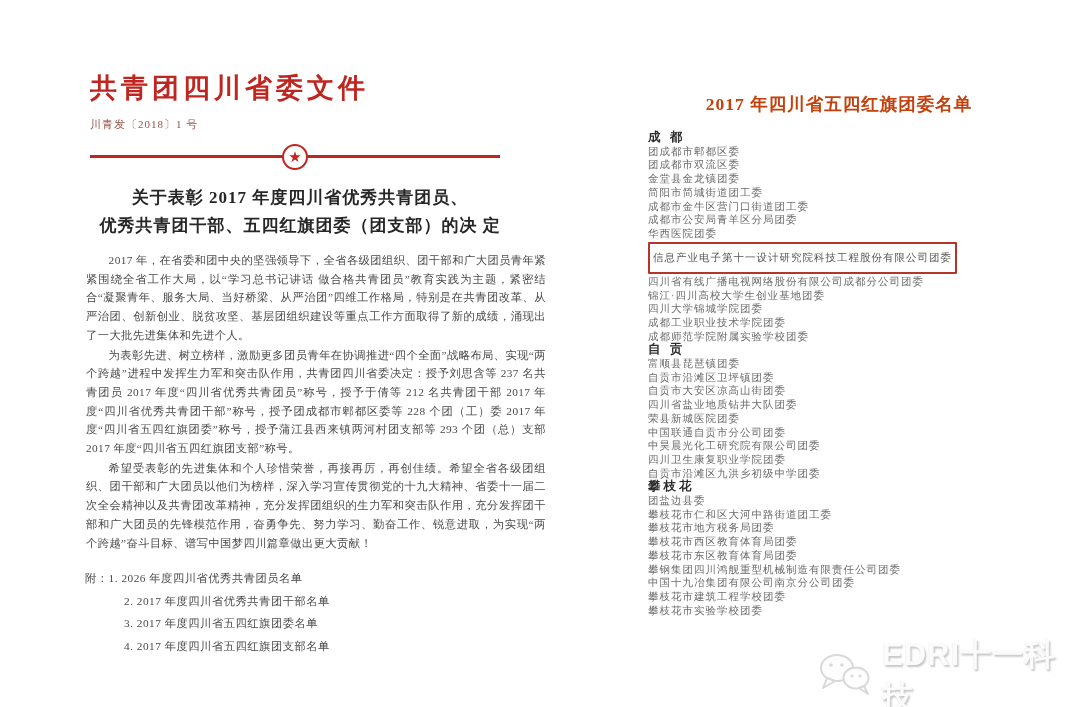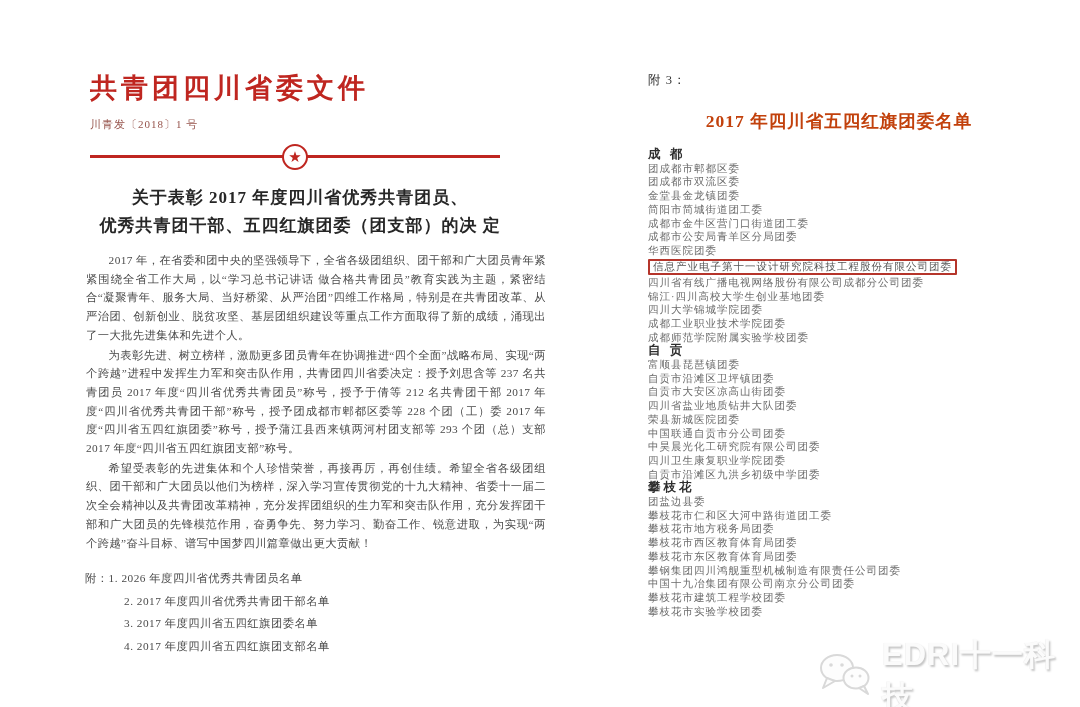--- a/index.html
+++ b/index.html
@@ -44,21 +44,21 @@
   .section-header{
     font-size:12.5px;font-weight:bold;color:#2e2e2e;
     line-height:13.7px;letter-spacing:3px;
   }
   .list-item{
     font-size:10.5px;color:#6b6b6b;line-height:13.7px;
     letter-spacing:1px;white-space:nowrap;
   }
   .list-item.highlighted{
     width:fit-content;border:2px solid #b5352b;border-radius:1px;
-    padding:0 3px;line-height:12.2px;margin:1px 0;color:#565656;
+    padding:8px 3px;line-height:12.2px;margin:1px 0;color:#565656;
   }
 
   
   .watermark{position:absolute;left:816px;top:634px;display:flex;align-items:center;gap:8px;}
   .wm-text{
     font-family:"Liberation Sans","DejaVu Sans",sans-serif;
     font-size:31px;font-weight:bold;color:#fbfbfb;letter-spacing:1px;
     text-shadow:1.5px 1.5px 2px #c6c6c6, -0.5px -0.5px 1px #eeeeee;
   }
 </style>
@@ -89,21 +89,20 @@
 
   <div class="attachments">
       <div class="attach-row">附：1. 2026 年度四川省优秀共青团员名单</div>
       <div class="attach-row indent">2. 2017 年度四川省优秀共青团干部名单</div>
       <div class="attach-row indent">3. 2017 年度四川省五四红旗团委名单</div>
       <div class="attach-row indent">4. 2017 年度四川省五四红旗团支部名单</div>
     </div>
 </div>
 
 <div class="right-doc">
-  <div class="annex-label">附 3：</div>
   <div class="right-title">2017 年四川省五四红旗团委名单</div>
   <div class="name-list">
       <div class="section-header">成  都</div>
       <div class="list-item">团成都市郫都区委</div>
       <div class="list-item">团成都市双流区委</div>
       <div class="list-item">金堂县金龙镇团委</div>
       <div class="list-item">简阳市简城街道团工委</div>
       <div class="list-item">成都市金牛区营门口街道团工委</div>
       <div class="list-item">成都市公安局青羊区分局团委</div>
       <div class="list-item">华西医院团委</div>

